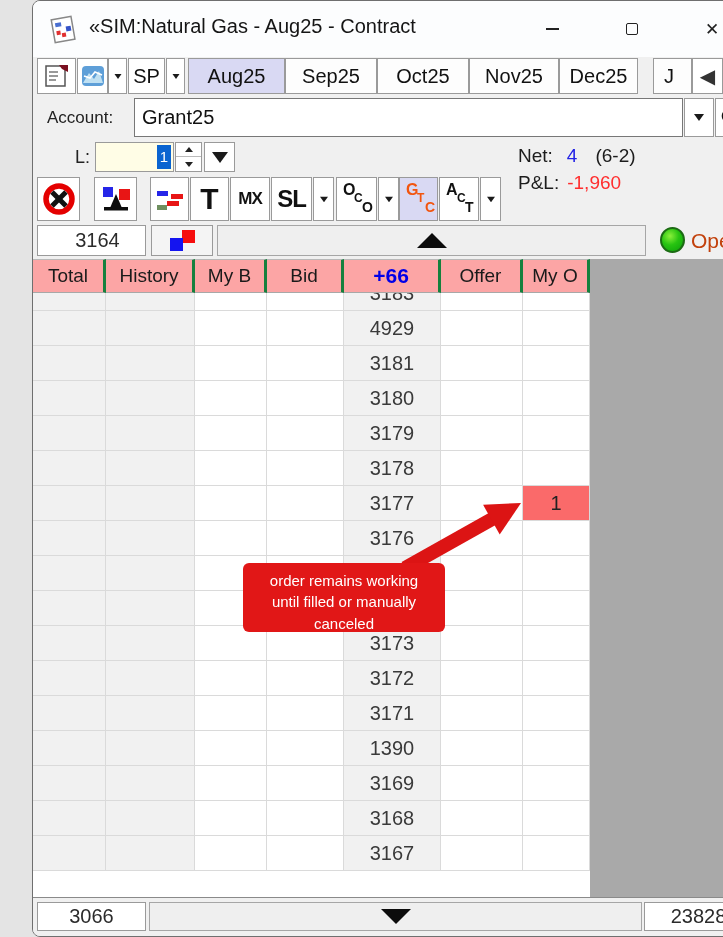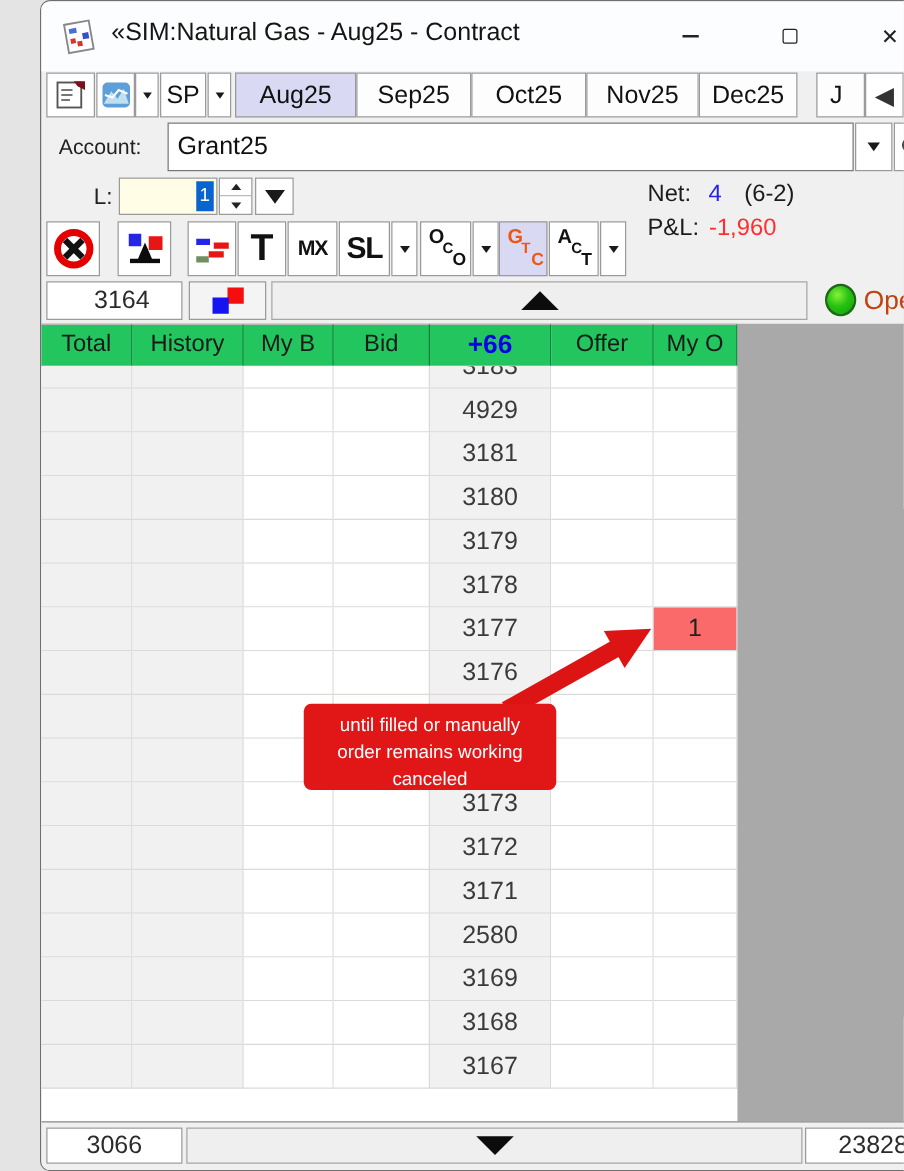--- a/index.html
+++ b/index.html
@@ -90,21 +90,21 @@
   .led{ position:absolute; left:627px; top:226px; width:25px; height:26px; border-radius:50%;
         background:radial-gradient(circle at 38% 32%, #8af03a 0%, #27c411 45%, #0ba00a 100%); border:2px solid #1c6b14; }
   .open-txt{ position:absolute; left:658px; top:228px; font-size:21px; color:#c2410c; }
   .pos-sq{ position:absolute; width:13px; height:13px; }
   .pos-sq.red{ background:#f60d0d; right:17px; top:4px; }
   .pos-sq.blue{ background:#1414f0; left:18px; bottom:4px; }
 
   
   .ladder-grid{ display:grid; grid-template-columns:73px 89px 72px 77px 97px 82px 67px; }
   .lheader{ position:absolute; left:0; top:258px; width:557px; height:34px; }
-  .hcell{ background:#22c55e; border-right:1px solid #15803d; border-bottom:1px solid #a8a8a8; border-top:1px solid #b9b9b9;
+  .hcell{ background:#fca5a5; border-right:3px solid #15803d; border-bottom:1px solid #a8a8a8; border-top:1px solid #b9b9b9;
           display:flex; align-items:center; justify-content:center; font-size:19px; color:#1a1a1a; }
   .hcell.change{ color:#0000e8; font-weight:bold; font-size:21px; }
   .lbody{ position:absolute; left:0; top:292px; width:557px; height:606px; overflow:hidden; background:#fff; }
   .lbody-inner{ position:relative; top:-17px; }
   .lrow{ height:35px; }
   .cell{ border-right:1px solid #dadada; border-bottom:1px solid #dadada; display:flex; align-items:center; justify-content:center;
          font-size:20px; color:#3a3a3a; background:#fff; }
   .cell.total,.cell.history,.cell.price{ background:#f1f1f1; }
   .cell.myo.working{ background:#fa6a6a; color:#222; }
   .gray-panel{ position:absolute; left:557px; top:258px; width:166px; height:640px; background:#a9a9a9; }
@@ -439,21 +439,21 @@
           <div class="cell bid"></div>
           <div class="cell price">3171</div>
           <div class="cell offer"></div>
           <div class="cell myo"></div>
         </div>
         <div class="lrow ladder-grid">
           <div class="cell total"></div>
           <div class="cell history"></div>
           <div class="cell myb"></div>
           <div class="cell bid"></div>
-          <div class="cell price">2580</div>
+          <div class="cell price">1390</div>
           <div class="cell offer"></div>
           <div class="cell myo"></div>
         </div>
         <div class="lrow ladder-grid">
           <div class="cell total"></div>
           <div class="cell history"></div>
           <div class="cell myb"></div>
           <div class="cell bid"></div>
           <div class="cell price">3169</div>
           <div class="cell offer"></div>
@@ -475,22 +475,22 @@
           <div class="cell bid"></div>
           <div class="cell price">3167</div>
           <div class="cell offer"></div>
           <div class="cell myo"></div>
         </div>
       </div>
   </div>
   <div class="gray-panel"></div>
 
   <div class="callout">
+    <div>order remains working</div>
     <div>until filled or manually</div>
-    <div>order remains working</div>
     <div>canceled</div>
   </div>
   <svg class="arrow-svg" width="170" height="110" viewBox="0 0 170 110">
     <line x1="32" y1="87" x2="121" y2="37" stroke="#dc1414" stroke-width="14"></line>
     <polygon points="148,22 126.7,53.4 110.1,23.8" fill="#dc1414"></polygon>
   </svg>
 
   <div class="bottombar"></div>
   <div class="bx bb-low">
       <span>3066</span>

